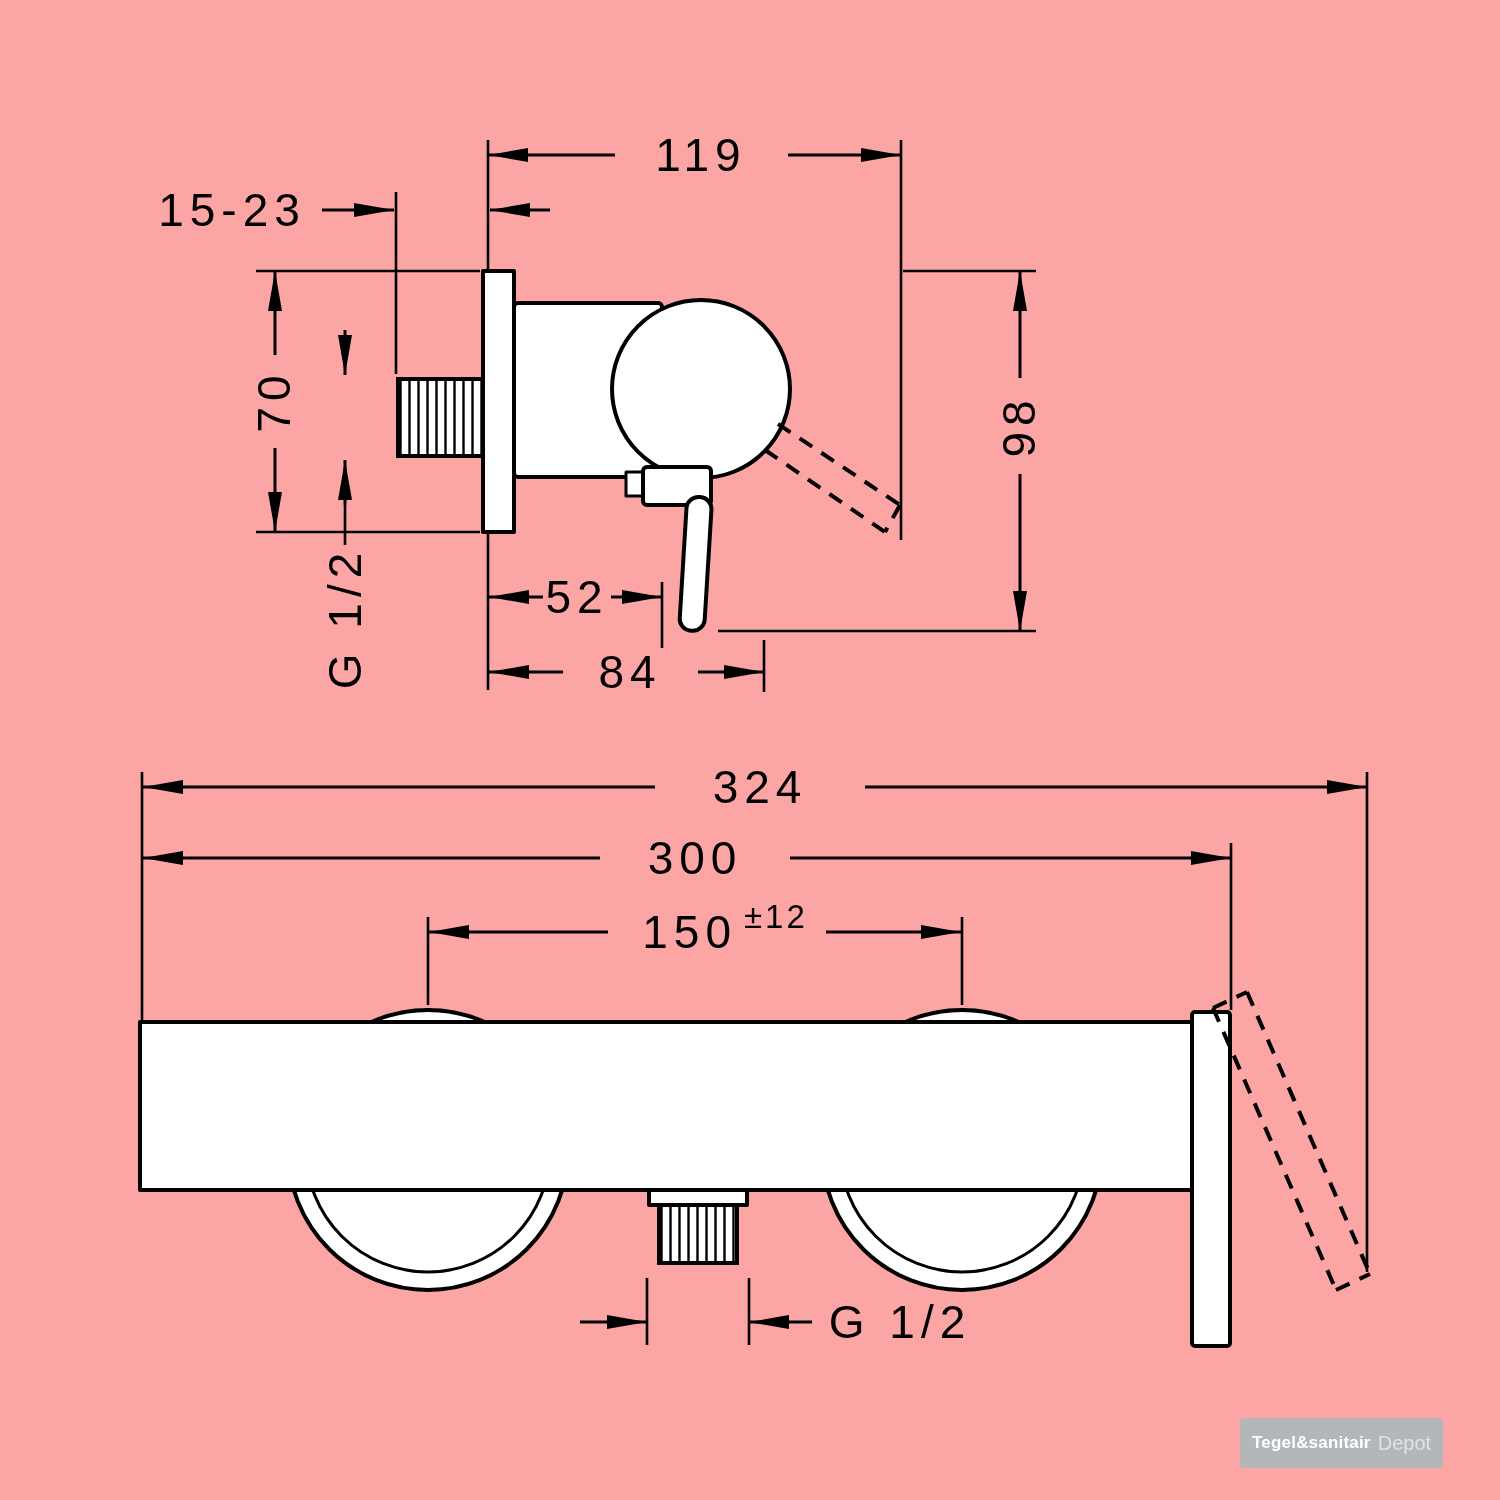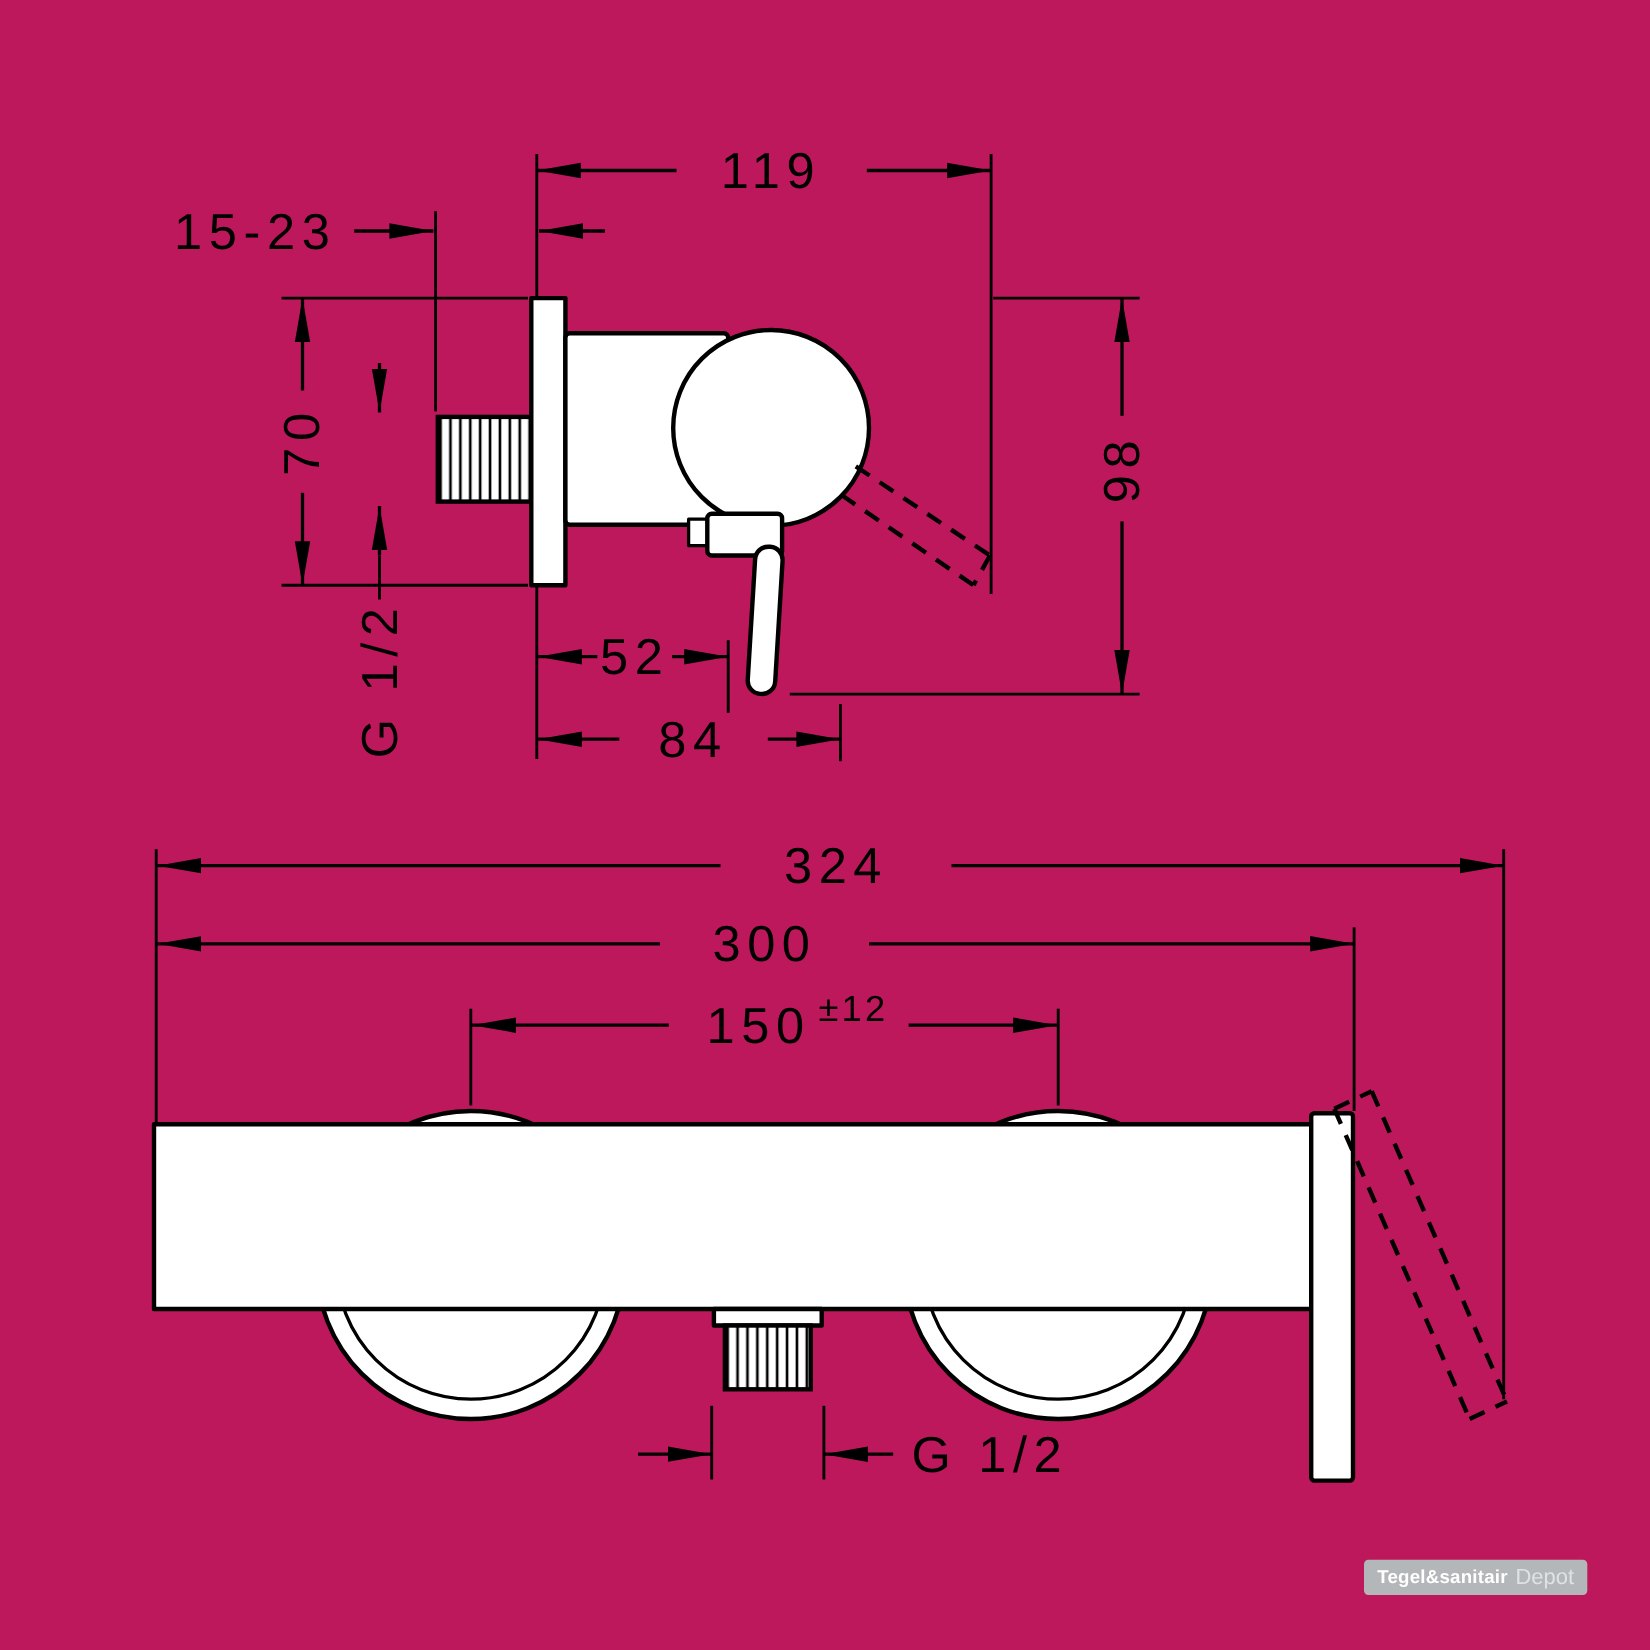--- a/index.html
+++ b/index.html
@@ -1,39 +1,39 @@
 <!DOCTYPE html>
 <html><head>
 <meta charset="utf-8">
 <style>
   * { box-sizing: border-box; }
   html, body { margin: 0; padding: 0; background: #ffffff; }
   .stage {
     position: relative;
     width: 1500px;
     height: 1500px;
-    background: #be185d;
+    background: #fca5a5;
     overflow: hidden;
     font-family: "Liberation Sans", sans-serif;
   }
   svg { position: absolute; left: 0; top: 0; }
   svg text { font-family: "Liberation Sans", sans-serif; }
   .dimtext { font-size: 46px; letter-spacing: 6px; fill: #000; }
   .suptext { font-size: 33px; letter-spacing: 3px; fill: #000; }
   .obj    { fill: #ffffff; stroke: #000; stroke-width: 4; stroke-linejoin: round; }
   .obj-thin { fill: #ffffff; stroke: #000; stroke-width: 3; stroke-linejoin: round; }
   .thread { fill: url(#hatch); stroke: #000; stroke-width: 4; }
   .dim    { stroke: #000; stroke-width: 3; fill: none; }
   .ext    { stroke: #000; stroke-width: 2.6; fill: none; }
   .dash   { stroke: #000; stroke-width: 4; fill: none; stroke-dasharray: 15 11; }
   .wm {
     position: absolute;
     left: 1240px;
     top: 1418px;
-    height: 32px;
+    height: 50px;
     display: flex;
     align-items: center;
     gap: 7px;
     background: #b3b7ba;
     border-radius: 4px;
     padding: 0 12px;
   }
   .wm-bold  { color: #ffffff; font-weight: bold; font-size: 17px; letter-spacing: .2px; }
   .wm-light { color: #e0e2e3; font-size: 20px; }
 </style>

